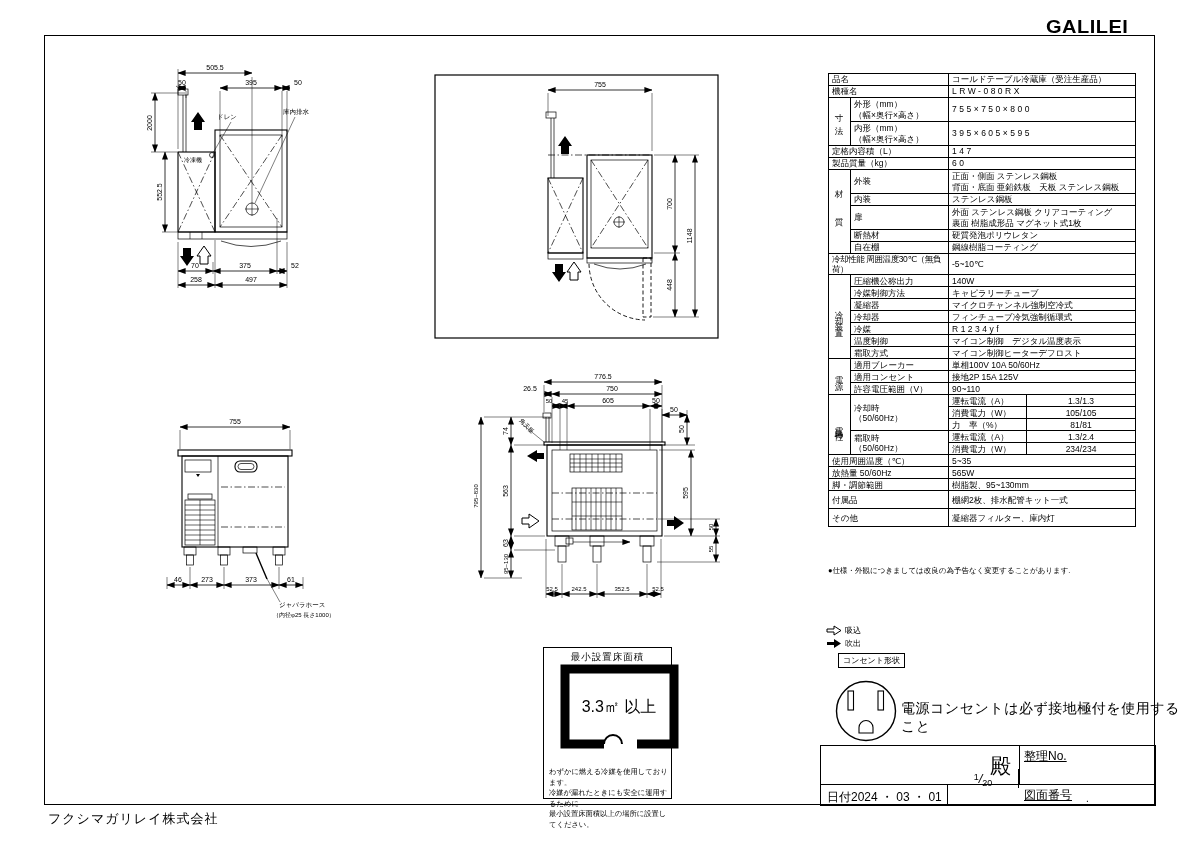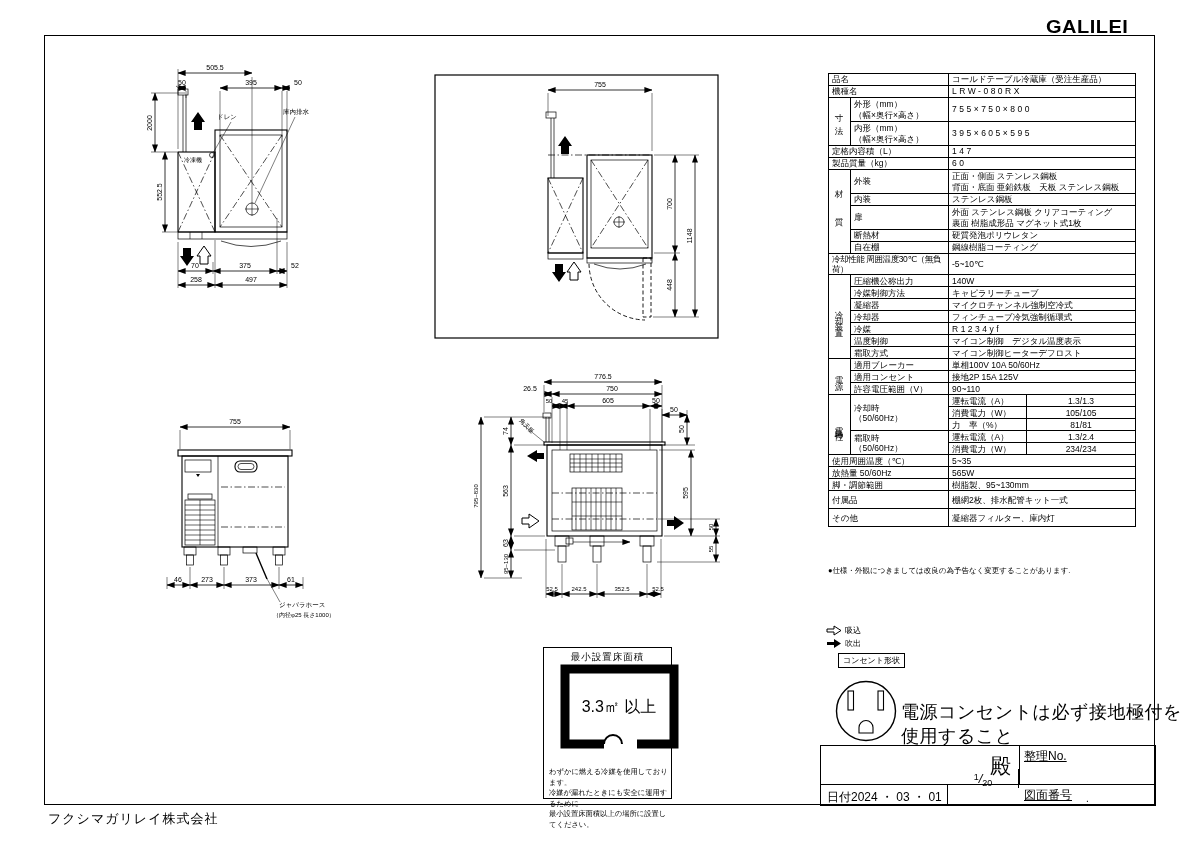--- a/index.html
+++ b/index.html
@@ -23,21 +23,21 @@
   .pre{white-space:pre-line;}
   .sp{letter-spacing:2.5px;}
   .ctr{text-align:center;}
   .tiny{font-size:7px;letter-spacing:-.4px;}
   
   #spec-note{left:828px;top:566px;font-size:7.5px;}
   #legend{left:826px;top:624px;font-size:8px;}
   .lg-row{display:flex;align-items:center;gap:3px;height:13px;}
   #outlet-shape-label{left:838px;top:653px;border:1px solid #000;font-size:8px;padding:1px 4px;display:inline-block;font-family:Liberation Mono, monospace;}
   #outlet-svg{left:834px;top:678px;}
-  #outlet-warning{left:901px;top:700px;font-size:18px;letter-spacing:.5px;}
+  #outlet-warning{left:901px;top:700px;font-size:14px;letter-spacing:.5px;}
   
   #title-block{left:820px;top:745px;width:336px;height:61px;border:1.5px solid #000;box-sizing:border-box;}
   #tb-a{left:0;top:0;width:199px;height:39px;border-right:1px solid #000;border-bottom:1px solid #000;}
   #tb-b{left:199px;top:0;width:135px;height:39px;border-bottom:1px solid #000;}
   #tb-c{left:0;top:39px;width:127px;height:19px;border-right:1px solid #000;}
   #tb-d{left:127px;top:23px;width:71px;height:19px;border-right:1px solid #000;}
   #tb-e{left:199px;top:39px;width:135px;height:19px;}
   #title-block .cell{box-sizing:border-box;position:absolute;}
   #tb-addressee{position:absolute;right:8px;top:6px;font-size:21px;}
   #tb-b span,#tb-e .lab{font-size:12px;position:absolute;left:4px;top:2px;text-decoration:underline;}

